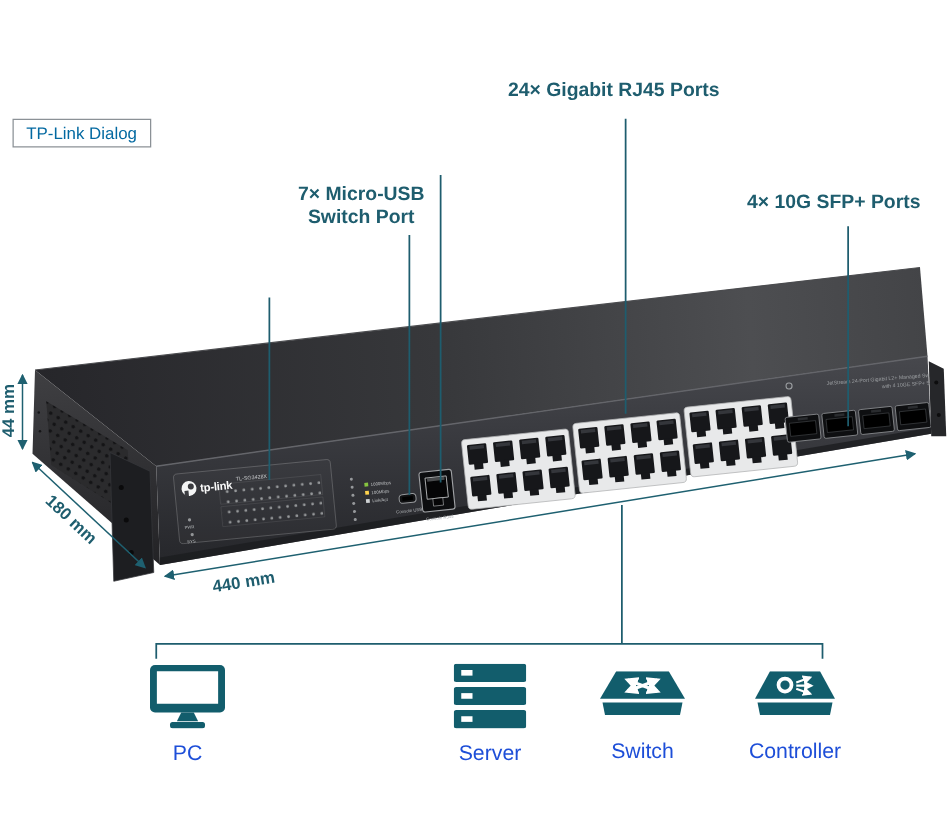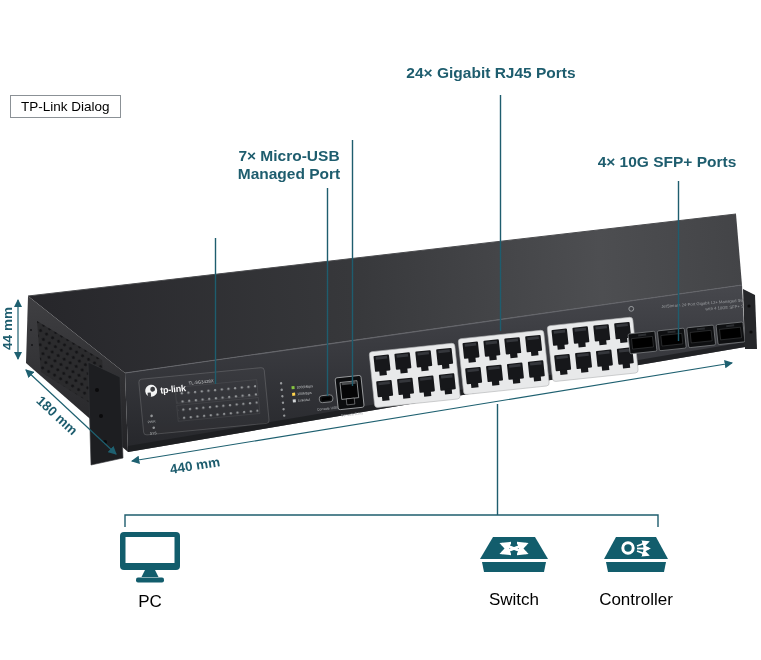--- a/index.html
+++ b/index.html
@@ -1,28 +1,28 @@
 <!DOCTYPE html>
 <html><head>
 <meta charset="utf-8">
 <style>
   html,body{margin:0;padding:0;background:#fff;}
   .stage{position:relative;width:761px;height:660px;background:#fff;overflow:hidden;
          font-family:"Liberation Sans",sans-serif;}
   svg{display:block;}
   #scene{position:absolute;left:0;top:0;}
   .dialog-badge{position:absolute;left:10px;top:95px;background:#fff;border:1px solid #8b9196;
-    padding:3px 10px;font-size:13.5px;color:#000000;white-space:nowrap;}
+    padding:3px 10px;font-size:13.5px;color:#0369a1;white-space:nowrap;}
   .callout{position:absolute;color:#1e5d6e;font-size:15.5px;font-weight:600;text-align:center;
     line-height:17.5px;white-space:nowrap;}
   .dim{position:absolute;color:#1e5d6e;font-size:13.5px;font-weight:600;white-space:nowrap;
     text-align:center;}
   .footer-item{position:absolute;width:100px;text-align:center;top:531px;}
   .footer-item .icon{display:inline-block;}
-  .footer-label{margin-top:5px;font-size:17px;color:#000000;}
+  .footer-label{margin-top:5px;font-size:17px;color:#1d4ed8;}
 </style>
 </head>
 <body>
 
 <div class="stage">
 
   <svg id="scene" width="761" height="660" viewBox="0 0 761 660">
     <defs>
       <linearGradient id="gTop" gradientUnits="userSpaceOnUse" x1="28" y1="290" x2="742" y2="240">
         <stop offset="0" stop-color="#26262a"></stop>
@@ -186,41 +186,54 @@
     </g>
 
     <path d="M497.5,404 L497.5,515 M125,527 L125,515 L658,515 L658,527" stroke="#1e5d6e" stroke-width="1.4" fill="none"></path>
   </svg>
 
   <div class="dialog-badge">TP-Link Dialog</div>
 
   <div class="callout" style="left:391px;top:64px;width:200px;">24× Gigabit RJ45 Ports</div>
   <div class="callout" style="left:214px;top:147px;width:150px;">
     <div>7× Micro-USB</div>
-    <div>Managed Port</div>
+    <div>Switch Port</div>
   </div>
   <div class="callout" style="left:567px;top:153px;width:200px;">4× 10G SFP+ Ports</div>
 
   <div class="dim" style="left:-18px;top:321px;width:50px;transform:rotate(-90deg);">44 mm</div>
   <div class="dim" style="left:22px;top:408px;width:70px;transform:rotate(43deg);">180 mm</div>
   <div class="dim" style="left:160px;top:458px;width:70px;transform:rotate(-9deg);">440 mm</div>
 
   <div class="footer-item" style="left:100px;">
     <span class="icon">
       <svg width="62" height="52" viewBox="0 0 62 52">
         <rect x="1" y="1" width="60" height="38" rx="4" fill="#125d6c"></rect>
         <rect x="6.5" y="6" width="49" height="26" fill="#fff"></rect>
         <path d="M26,39 h10 l3.5,7 h-17 z" fill="#125d6c"></path>
         <rect x="17" y="46.5" width="28" height="5" rx="2" fill="#125d6c"></rect>
       </svg>
     </span>
     <div class="footer-label">PC</div>
   </div>
 
 
+  <div class="footer-item" style="left:342px;">
+    <span class="icon">
+      <svg width="58" height="52" viewBox="0 0 58 52">
+        <rect x="0" y="0" width="58" height="14.5" rx="2" fill="#125d6c"></rect>
+        <rect x="0" y="18.5" width="58" height="14.5" rx="2" fill="#125d6c"></rect>
+        <rect x="0" y="37" width="58" height="14.5" rx="2" fill="#125d6c"></rect>
+        <rect x="6" y="5" width="9" height="4.5" fill="#fff"></rect>
+        <rect x="6" y="23.5" width="9" height="4.5" fill="#fff"></rect>
+        <rect x="6" y="42" width="9" height="4.5" fill="#fff"></rect>
+      </svg>
+    </span>
+    <div class="footer-label">Server</div>
+  </div>
 
   <div class="footer-item" style="left:586px;">
     <span class="icon" style="margin-top:6px;">
       <svg width="64" height="44" viewBox="0 0 64 44">
         <path d="M12,0 L52,0 L64,22 L0,22 Z" fill="#125d6c"></path>
         <path d="M2,25 L62,25 L60,35 L4,35 Z" fill="#125d6c"></path>
         <circle cx="24" cy="11" r="5.2" fill="none" stroke="#fff" stroke-width="3"></circle>
         <line x1="33" y1="9" x2="44" y2="5" stroke="#fff" stroke-width="1.8" marker-end="url(#warr)"></line>
         <line x1="33" y1="11.5" x2="45" y2="11.5" stroke="#fff" stroke-width="1.8" marker-end="url(#warr)"></line>
         <line x1="33" y1="14" x2="44" y2="18" stroke="#fff" stroke-width="1.8" marker-end="url(#warr)"></line>

